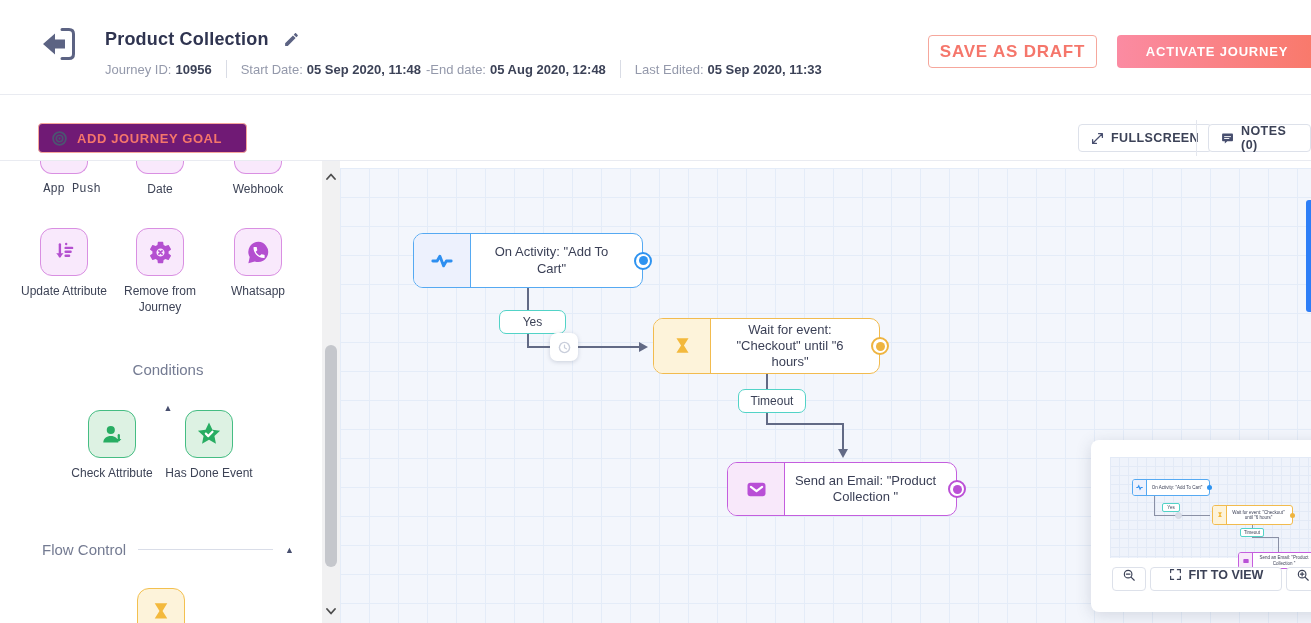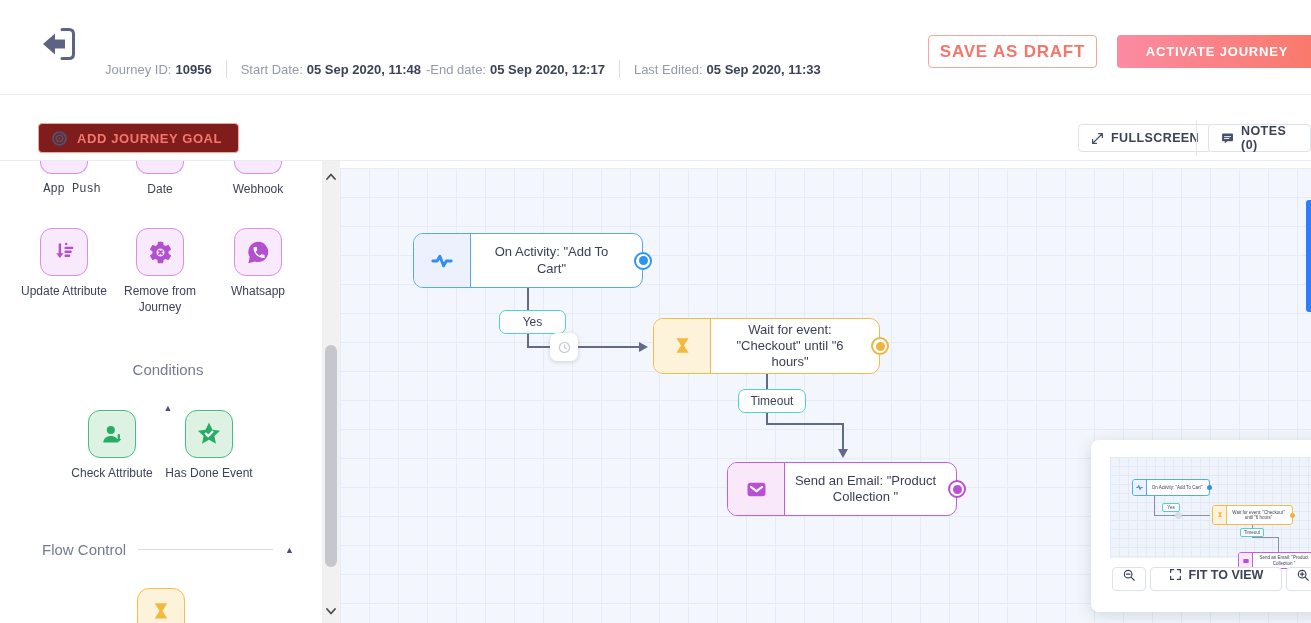--- a/index.html
+++ b/index.html
@@ -19,21 +19,21 @@
   .gap6 { display:inline-block; width:5px; }
   .btn-save { position:absolute; left:928px; top:35px; width:169px; height:33px; background:#fff;
     border:1px solid #f6a79c; border-radius:4px; color:#f5766b; font-size:17px; font-weight:700;
     letter-spacing:.8px; display:flex; align-items:center; justify-content:center; cursor:pointer; }
   .btn-activate { position:absolute; left:1117px; top:35px; width:200px; height:33px;
     background:linear-gradient(90deg,#fb8ba2,#f9796a); border:none; border-radius:4px; color:#fff;
     font-size:13px; font-weight:700; letter-spacing:.8px; display:flex; align-items:center; justify-content:center; cursor:pointer; }
 
   
   .toolbar { position:absolute; left:0; top:96px; width:1311px; height:65px; background:#fff; border-bottom:1px solid #e9ebf1; }
-  .btn-goal { position:absolute; left:38px; top:27px; height:30px; padding:0 16px 0 12px; background:#7f1d1d;
+  .btn-goal { position:absolute; left:38px; top:27px; height:30px; padding:0 24px 0 12px; background:#701a75;
     border:1px solid #f6a79c; border-radius:4px; color:#f5766b; font-size:13px; font-weight:700; letter-spacing:.6px;
     display:flex; align-items:center; gap:9px; cursor:pointer; }
   .btn-ghost { position:absolute; top:28px; height:28px; padding:0 12px; background:#fff; border:1px solid #dde1ea;
     border-radius:4px; color:#3c4257; font-size:12.5px; font-weight:700; letter-spacing:.4px;
     display:flex; align-items:center; gap:7px; cursor:pointer; }
   .btn-fullscreen { left:1078px; }
   .btn-notes { left:1208px; }
   .toolbar-sep { position:absolute; left:1196px; top:24px; width:1px; height:36px; background:#e4e7ee; }
 
   
@@ -112,29 +112,35 @@
 
 <div class="stage">
 
   <div class="header">
     <div class="back-btn">
       <svg width="36" height="38" viewBox="0 0 36 38">
         <path d="M22 4.5h7c3 0 4.5 1.6 4.5 4.5v20c0 2.9-1.5 4.5-4.5 4.5h-7" fill="none" stroke="#5c6383" stroke-width="3" stroke-linecap="round"></path>
         <path d="M3 19 L15 8.5 v6 h10 v9 h-10 v6 Z" fill="#5c6383"></path>
       </svg>
     </div>
+    <div class="title-row">
+      <span class="page-title">Product Collection</span>
+      <svg class="edit-pencil" viewBox="0 0 24 24">
+        <path fill="#5c6383" d="M3 17.25V21h3.75L17.81 9.94l-3.75-3.75L3 17.25zM20.71 7.04c.39-.39.39-1.02 0-1.41l-2.34-2.34c-.39-.39-1.02-.39-1.41 0l-1.83 1.83 3.75 3.75 1.83-1.83z"></path>
+      </svg>
+    </div>
     <div class="meta-row">
       <span class="meta-label">Journey ID:</span>
       <span class="meta-value">10956</span>
       <span class="meta-sep"></span>
       <span class="meta-label">Start Date:</span>
       <span class="meta-value">05 Sep 2020, 11:48</span>
       <span class="gap6"></span>
       <span class="meta-label">-End date:</span>
-      <span class="meta-value">05 Sep 2020, 12:17</span>
+      <span class="meta-value">05 Aug 2020, 12:48</span>
       <span class="meta-sep"></span>
       <span class="meta-label">Last Edited:</span>
       <span class="meta-value">05 Sep 2020, 11:33</span>
     </div>
     <div class="btn-save">SAVE AS DRAFT</div>
     <div class="btn-activate">ACTIVATE JOURNEY</div>
   </div>
 
   <div class="toolbar">
     <div class="btn-goal">

